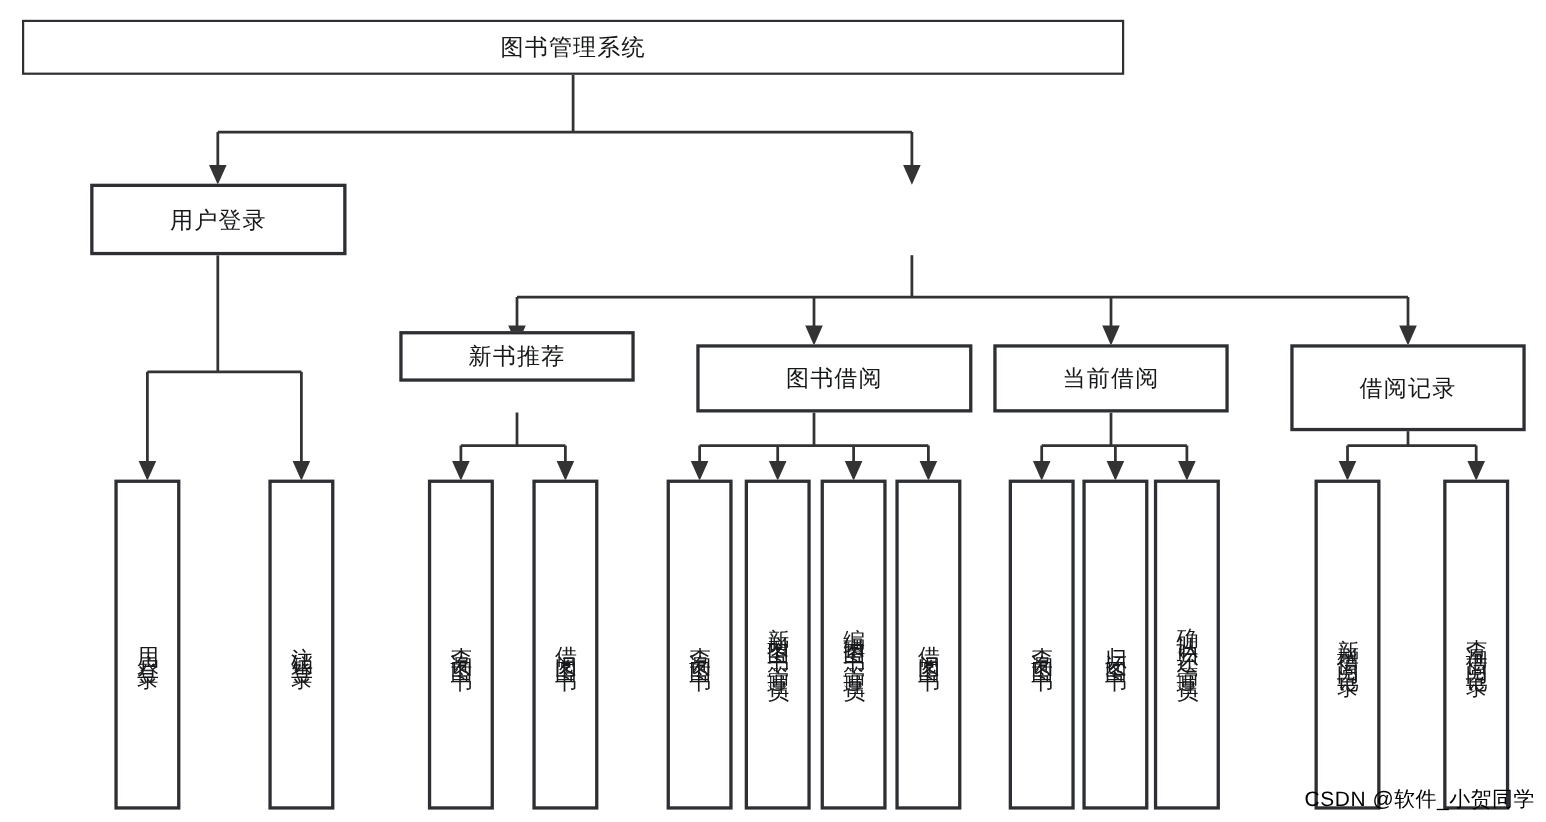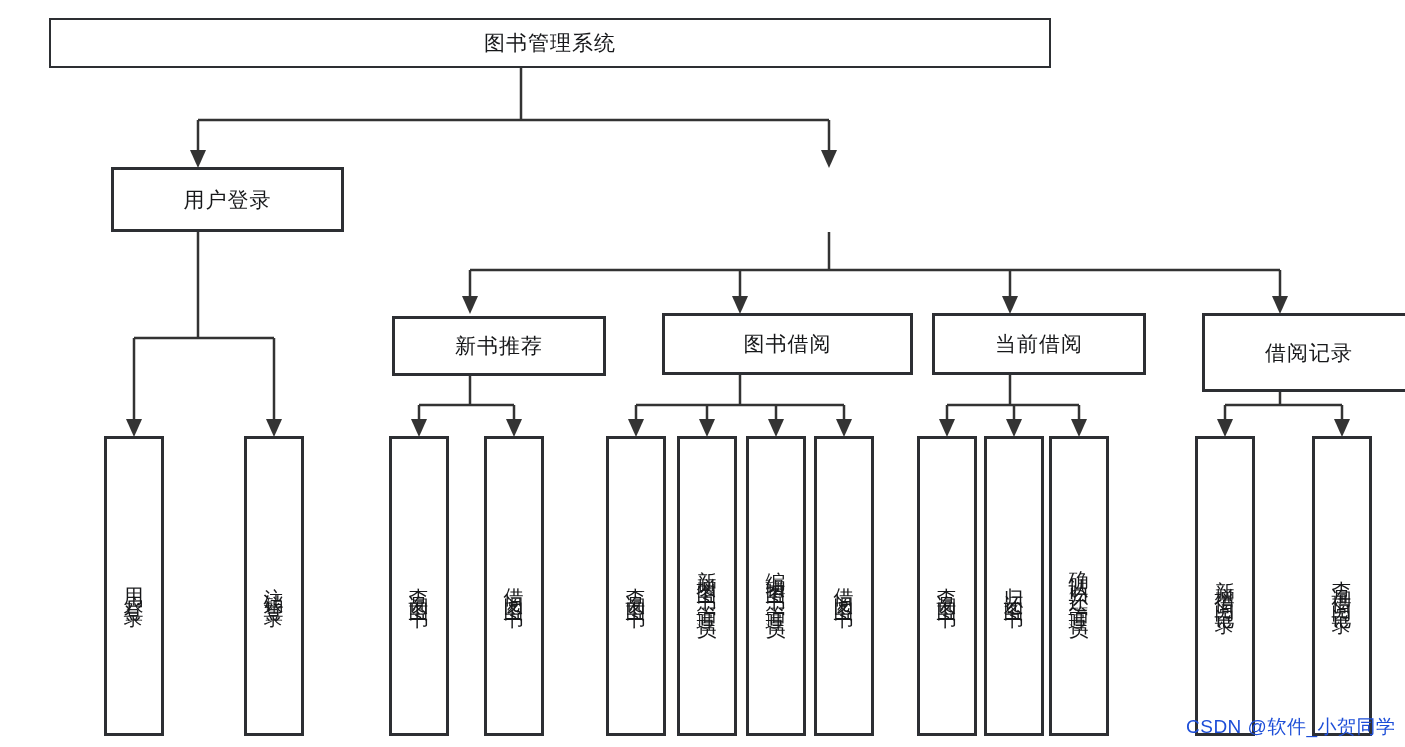--- a/index.html
+++ b/index.html
@@ -13,21 +13,20 @@
   svg.connectors { position:absolute; left:0; top:0; width:1405px; height:747px; }
   .hbox {
     position:absolute;
     box-sizing:border-box;
     background:#ffffff;
     border:3px solid #2d2f33;
     display:flex; align-items:center; justify-content:center;
     font-size:21px; color:#17181a;
     letter-spacing:1px;
     white-space:nowrap;
-    margin-left:29px;
   }
   .hbox.root { border-width:2px; }
   .vbox {
     position:absolute;
     box-sizing:border-box;
     background:#ffffff;
     border:3px solid #2d2f33;
     display:flex; align-items:center; justify-content:center;
   }
   .vbox span {
@@ -36,21 +35,21 @@
     font-size:20px;
     letter-spacing:7px;
     line-height:1;
     color:#17181a;
     white-space:nowrap;
   }
   .watermark {
     position:absolute;
     left:1186px; top:714px;
     font-size:19px;
-    color:#1d4ed8;
+    color:#000000;
     letter-spacing:0.5px;
     white-space:nowrap;
   }
 </style>
 </head>
 <body>
 
 <div class="canvas">
 
   <svg class="connectors" viewBox="0 0 1405 747" xmlns="http://www.w3.org/2000/svg">
@@ -123,21 +122,21 @@
 
       <polygon points="1217,419 1233,419 1225,437"></polygon>
       <polygon points="1334,419 1350,419 1342,437"></polygon>
     </g>
   </svg>
 
   <div class="hbox root" style="left:20px; top:18px; width:1002px; height:50px;">图书管理系统</div>
 
   <div class="hbox" style="left:82px; top:167px; width:233px; height:65px;">用户登录</div>
 
-  <div class="hbox" style="left:363px; top:316px; width:214px; height:60px;">新书推荐</div>
+  <div class="hbox" style="left:363px; top:301px; width:214px; height:46px;">新书推荐</div>
   <div class="hbox" style="left:633px; top:313px; width:251px; height:62px;">图书借阅</div>
   <div class="hbox" style="left:903px; top:313px; width:214px; height:62px;">当前借阅</div>
   <div class="hbox" style="left:1173px; top:313px; width:214px; height:79px;">借阅记录</div>
 
   <div class="vbox" style="left:104px; top:436px; width:60px; height:300px;">
     <span>用户登录</span>
   </div>
   <div class="vbox" style="left:244px; top:436px; width:60px; height:300px;">
     <span>注销登录</span>
   </div>

